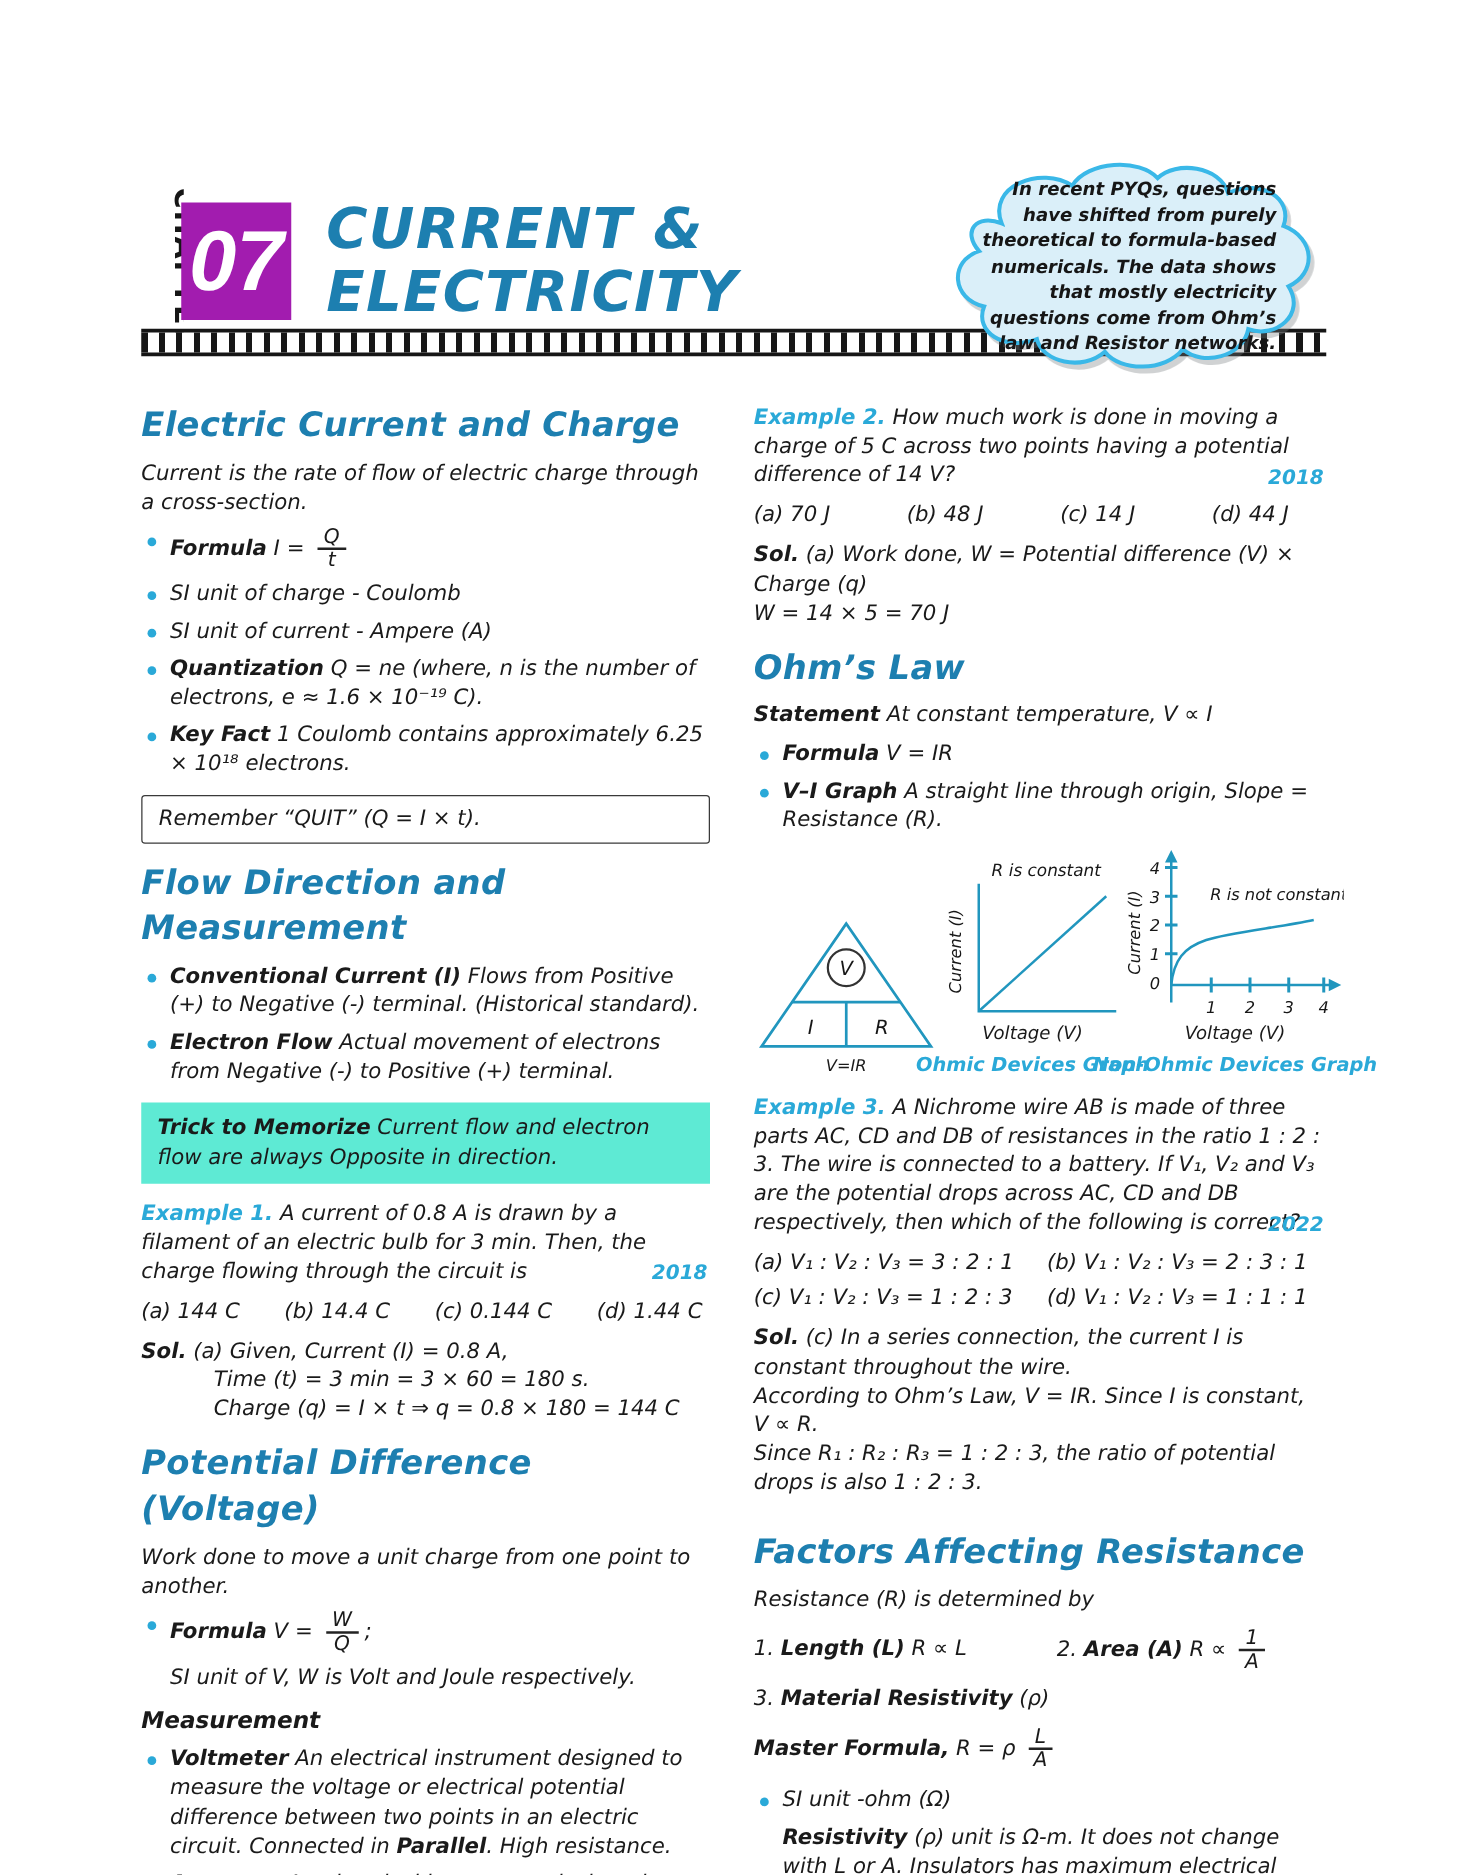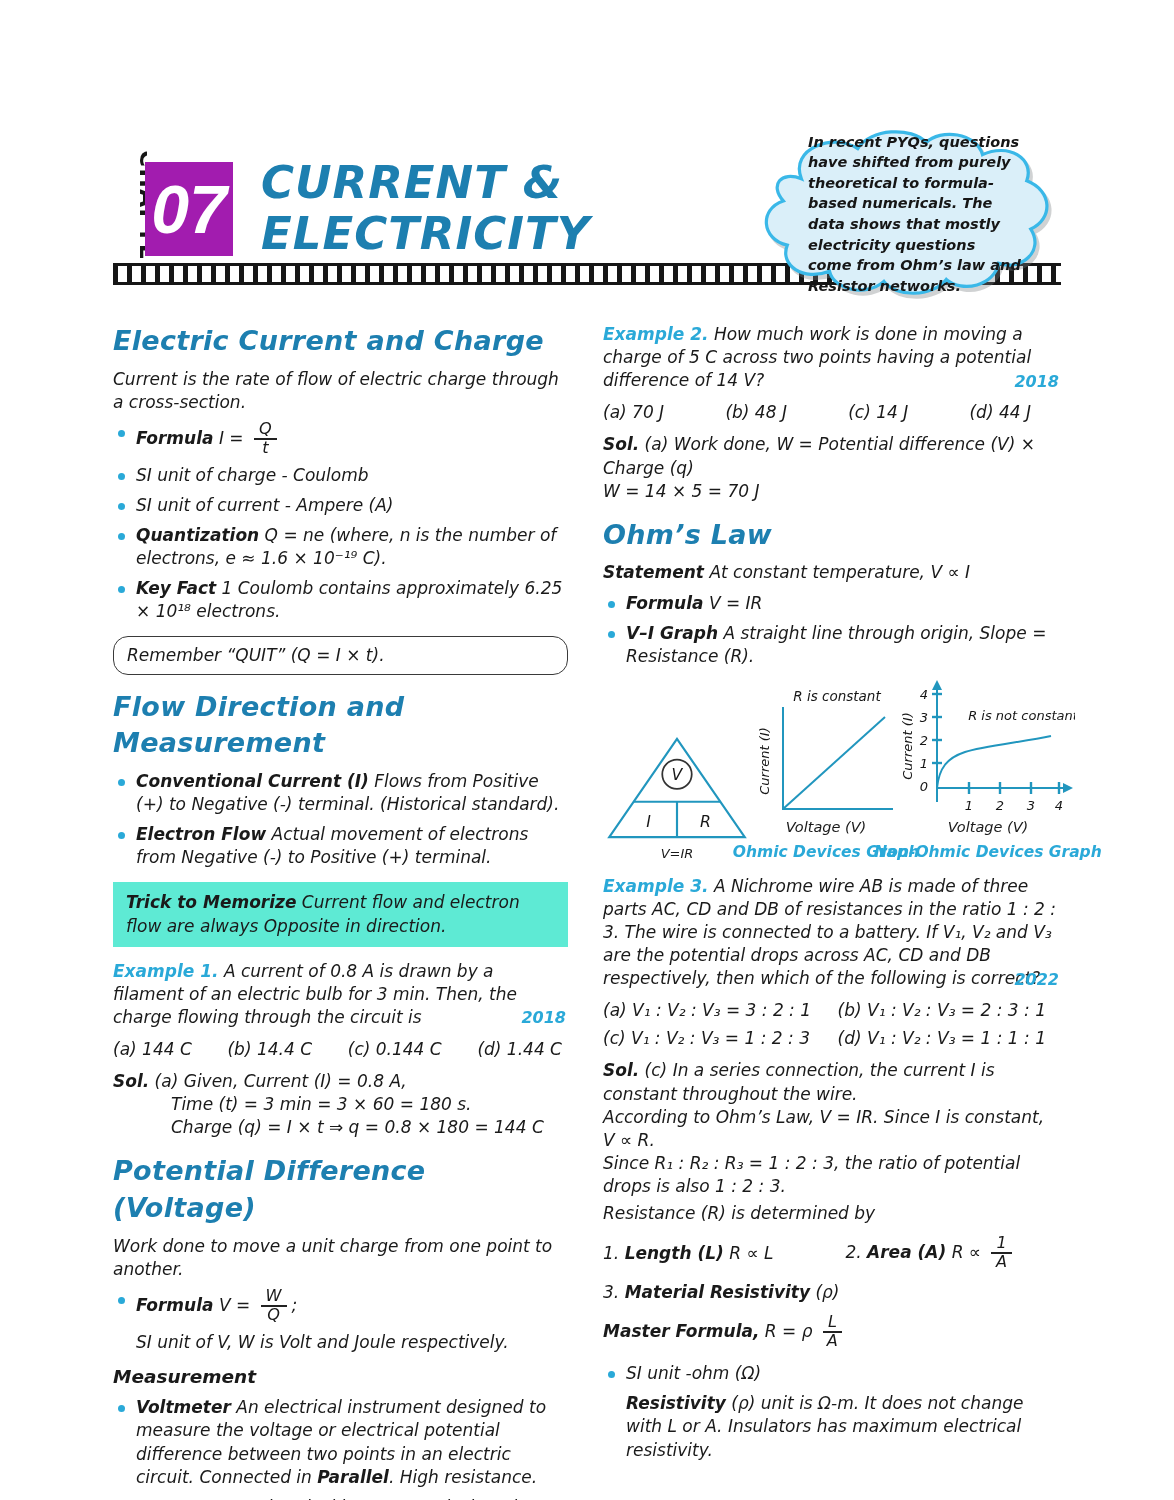--- a/index.html
+++ b/index.html
@@ -13,35 +13,35 @@
     color:#fff; display:flex; align-items:center; justify-content:center;
     font-family:"Liberation Sans",sans-serif; font-size:68px; font-weight:bold; font-style:italic; }
   .title-block { position:absolute; left:148px; top:158px; color:#1d7fb0; font-weight:bold; font-style:italic;
     font-size:45px; line-height:1.13; letter-spacing:1px; white-space:nowrap; }
   .track { position:absolute; left:0; top:263px; width:948px; height:22px;
     border-top:3px solid #161616; border-bottom:3px solid #161616;
     background:repeating-linear-gradient(90deg,#161616 0 5px,#fff 5px 14px); }
   .cloud { position:absolute; left:628px; top:126px; width:322px; height:180px; z-index:3; }
   .cloud svg { position:absolute; inset:0; filter:drop-shadow(3px 4px 0 rgba(120,125,130,.35)); }
   .cloud-text { position:absolute; left:42px; right:42px; top:24px; bottom:28px;
-    display:flex; align-items:center; justify-content:center; text-align:left;
-    font-size:14.5px; font-style:italic; font-weight:600; line-height:1.42; color:#161616;margin-left:25px; }
+    display:flex; align-items:center; justify-content:center; text-align:right;
+    font-size:14.5px; font-style:italic; font-weight:600; line-height:1.42; color:#161616; }
 
   
   .columns { position:absolute; left:0; top:323px; width:948px; display:grid;
     grid-template-columns:455px 458px; column-gap:35px; font-size:17px; font-style:italic; line-height:1.36; }
   h2.sec-title { color:#1d7fb0; font-size:27px; font-weight:bold; font-style:italic; margin:14px 0 8px 0; letter-spacing:.3px; }
   h3.sub-title { font-size:18.5px; font-weight:bold; font-style:italic; margin:10px 0 6px 0; }
   p.body { margin:4px 0; }
   .bold { font-weight:bold; }
   .bullet { position:relative; padding-left:23px; margin:7px 0; }
   .bullet::before { content:""; position:absolute; left:5px; top:9px; width:7px; height:7px; border-radius:50%; background:#2aa9d8; }
   .frac { display:inline-flex; flex-direction:column; align-items:center; vertical-align:middle; margin:0 5px; line-height:1.05; font-size:.95em; }
   .frac .top { border-bottom:2px solid #222; padding:0 5px; }
-  .remember-box { border:1.6px solid #3a3a3a; border-radius:15px; padding:7px 13px; margin:12px 0 6px 0; }
+  .remember-box { border:1.6px solid #3a3a3a; border-radius:3px; padding:7px 13px; margin:12px 0 6px 0; }
   .gray-box { background:#5eead4; padding:9px 13px; margin:13px 0; }
   .ex-label { color:#2aa9d8; font-weight:bold; font-style:italic; }
   .question { position:relative; margin:12px 0 4px 0; padding-right:4px; }
   .year { position:absolute; right:2px; bottom:0; color:#2aa9d8; font-weight:bold; font-size:16px; }
   .options-row { display:flex; justify-content:space-between; margin:9px 0; padding-right:6px; }
   .options-grid { display:grid; grid-template-columns:1.05fr 1fr; row-gap:5px; margin:9px 0; }
   .sol { margin:7px 0 3px 0; }
   .sol-indent { padding-left:58px; }
   .factor-row { display:flex; gap:72px; margin:10px 0; align-items:center; }
   .note-indent { padding-left:23px; margin-top:2px; }
@@ -264,20 +264,21 @@
           <span>(b) V₁ : V₂ : V₃ = 2 : 3 : 1</span>
           <span>(c) V₁ : V₂ : V₃ = 1 : 2 : 3</span>
           <span>(d) V₁ : V₂ : V₃ = 1 : 1 : 1</span>
         </div>
         <div class="sol">
           <div><span class="bold">Sol.</span><span> (c) In a series connection, the current I is constant throughout the wire.</span></div>
           <div>According to Ohm’s Law, V = IR. Since I is constant, V ∝ R.</div>
           <div>Since R₁ : R₂ : R₃ = 1 : 2 : 3, the ratio of potential drops is also 1 : 2 : 3.</div>
         </div>
 
+        <h2 class="sec-title" style="margin-top:26px">Factors Affecting Resistance</h2>
         <p class="body">Resistance (R) is determined by</p>
 
         <div class="factor-row">
           <span>
             <span>1.</span>
             <span class="bold">Length (L)</span><span> R ∝ L</span>
           </span>
           <span>
             <span>2.</span>
             <span class="bold">Area (A)</span><span> R ∝</span>

